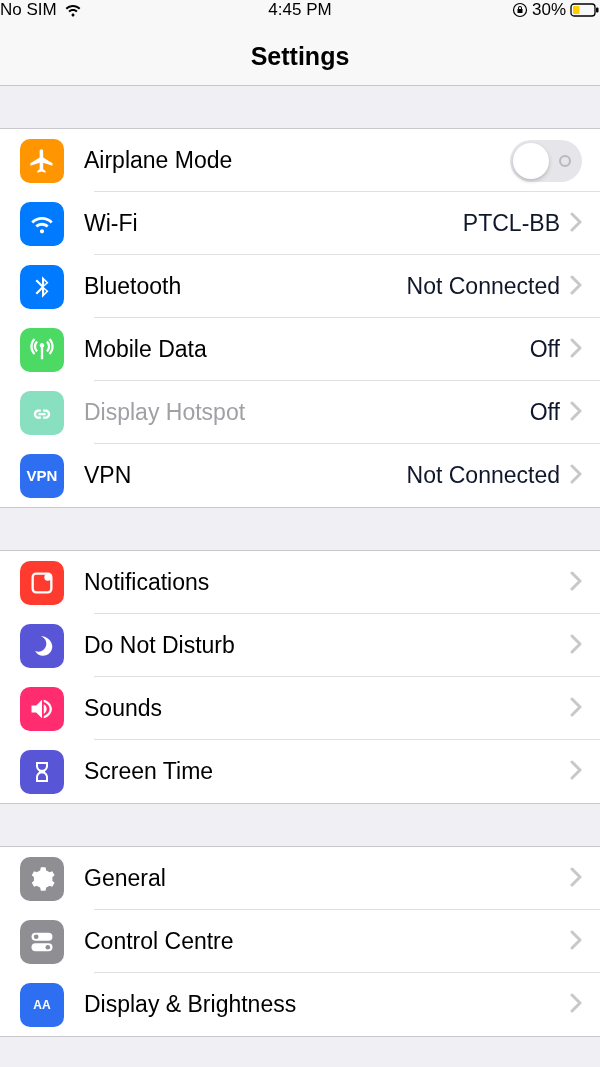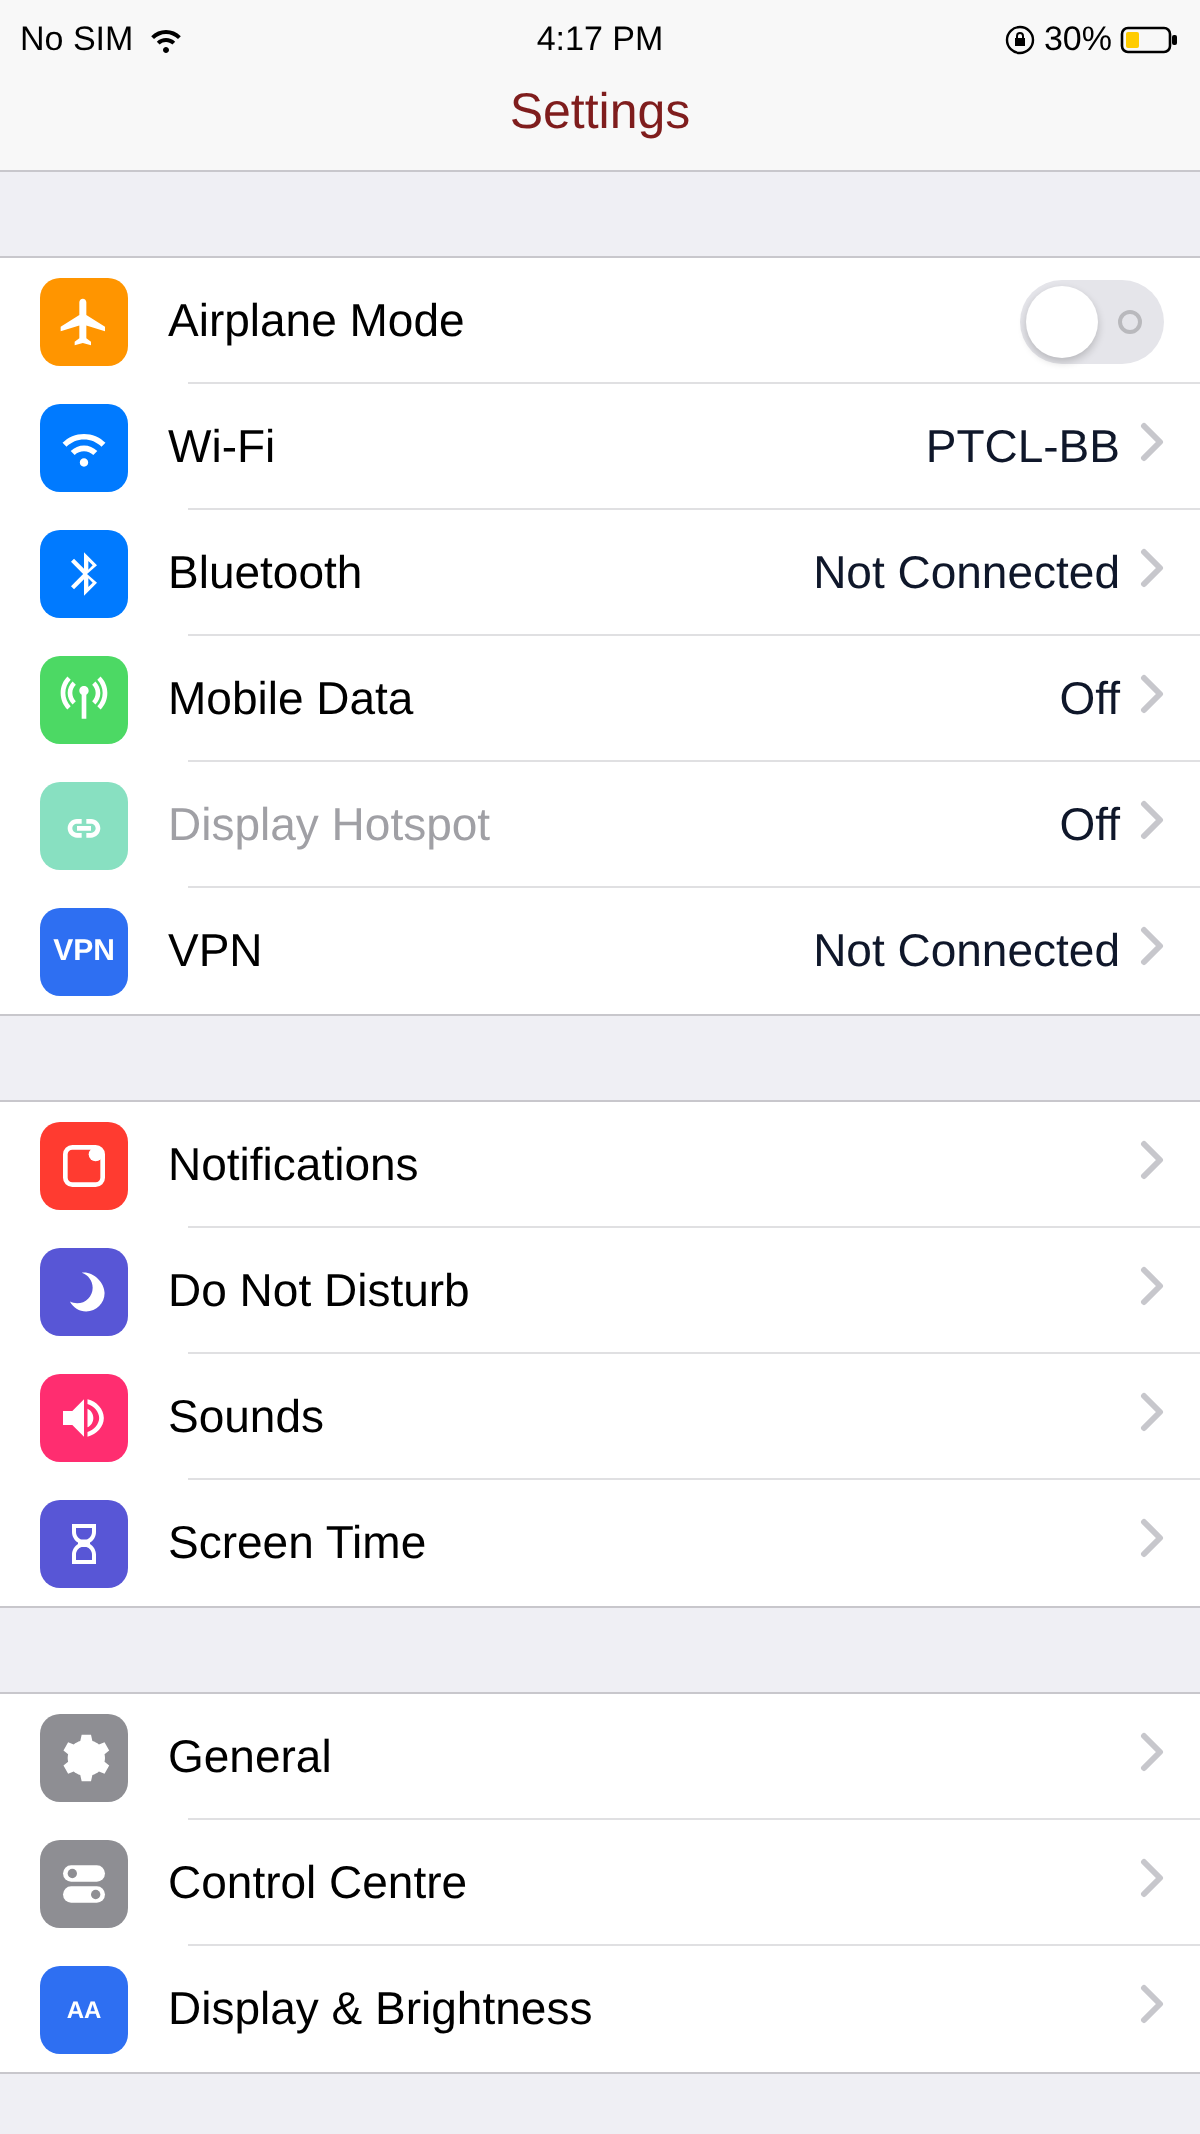--- a/index.html
+++ b/index.html
@@ -11,22 +11,22 @@
     body {
       width: 600px;
       height: 1067px;
       background: #efeff4;
       overflow: hidden;
     }
     .status-bar {
       height: 30px;
       background: #f8f8f8;
       display: flex;
-      align-items: flex-end;
-      padding: 0 10px;
+      align-items: flex-start;
+      padding: 0 0;
       font-size: 17px;
       font-weight: 500;
       color: #000;
     }
     .status-left {
       display: flex;
       align-items: center;
       gap: 6px;
       flex: 1;
     }
@@ -45,22 +45,22 @@
       display: block;
     }
     .header {
       background: #f8f8f8;
       text-align: center;
       padding: 12px 0 14px;
       border-bottom: 1px solid #c8c7cc;
     }
     .header-title {
       font-size: 25px;
-      font-weight: 400;
-      color: #7f1d1d;
+      font-weight: 700;
+      color: #000000;
     }
     .section-gap {
       height: 42px;
       background: #efeff4;
     }
     .settings-group {
       background: #fff;
       border-top: 1px solid #c8c7cc;
       border-bottom: 1px solid #c8c7cc;
     }
@@ -168,21 +168,21 @@
 
 <div class="status-bar">
   <div class="status-left">
     <span>No SIM</span>
     <span class="wifi-icon">
       <svg width="20" height="14" viewBox="0 0 20 14">
           <path fill="#000" d="M10 13.5c.8 0 1.5-.7 1.5-1.5s-.7-1.5-1.5-1.5-1.5.7-1.5 1.5.7 1.5 1.5 1.5zm-3.2-4.2c.9-.9 2-1.3 3.2-1.3s2.3.5 3.2 1.3l1.4-1.4C13.3 6.6 11.7 6 10 6s-3.3.6-4.6 1.9l1.4 1.4zm-2.8-2.8C5.6 5 7.7 4 10 4s4.4 1 6 2.5l1.4-1.4C15.4 3.1 12.8 2 10 2S4.6 3.1 2.6 5.1L4 6.5z"></path>
         </svg>
     </span>
   </div>
-  <div class="status-center">4:17 PM</div>
+  <div class="status-center">4:45 PM</div>
   <div class="status-right">
     <span class="lock-icon">
       <svg width="16" height="16" viewBox="0 0 16 16">
           <circle cx="8" cy="8" r="6.5" stroke="#000" stroke-width="1.2" fill="none"></circle>
           <path fill="#000" d="M6 7V6a2 2 0 014 0v1h.5v4h-5V7H6zm1 0h2V6a1 1 0 00-2 0v1z"></path>
         </svg>
     </span>
     <span>30%</span>
     <span class="battery-icon">
       <svg width="30" height="14" viewBox="0 0 30 14">

